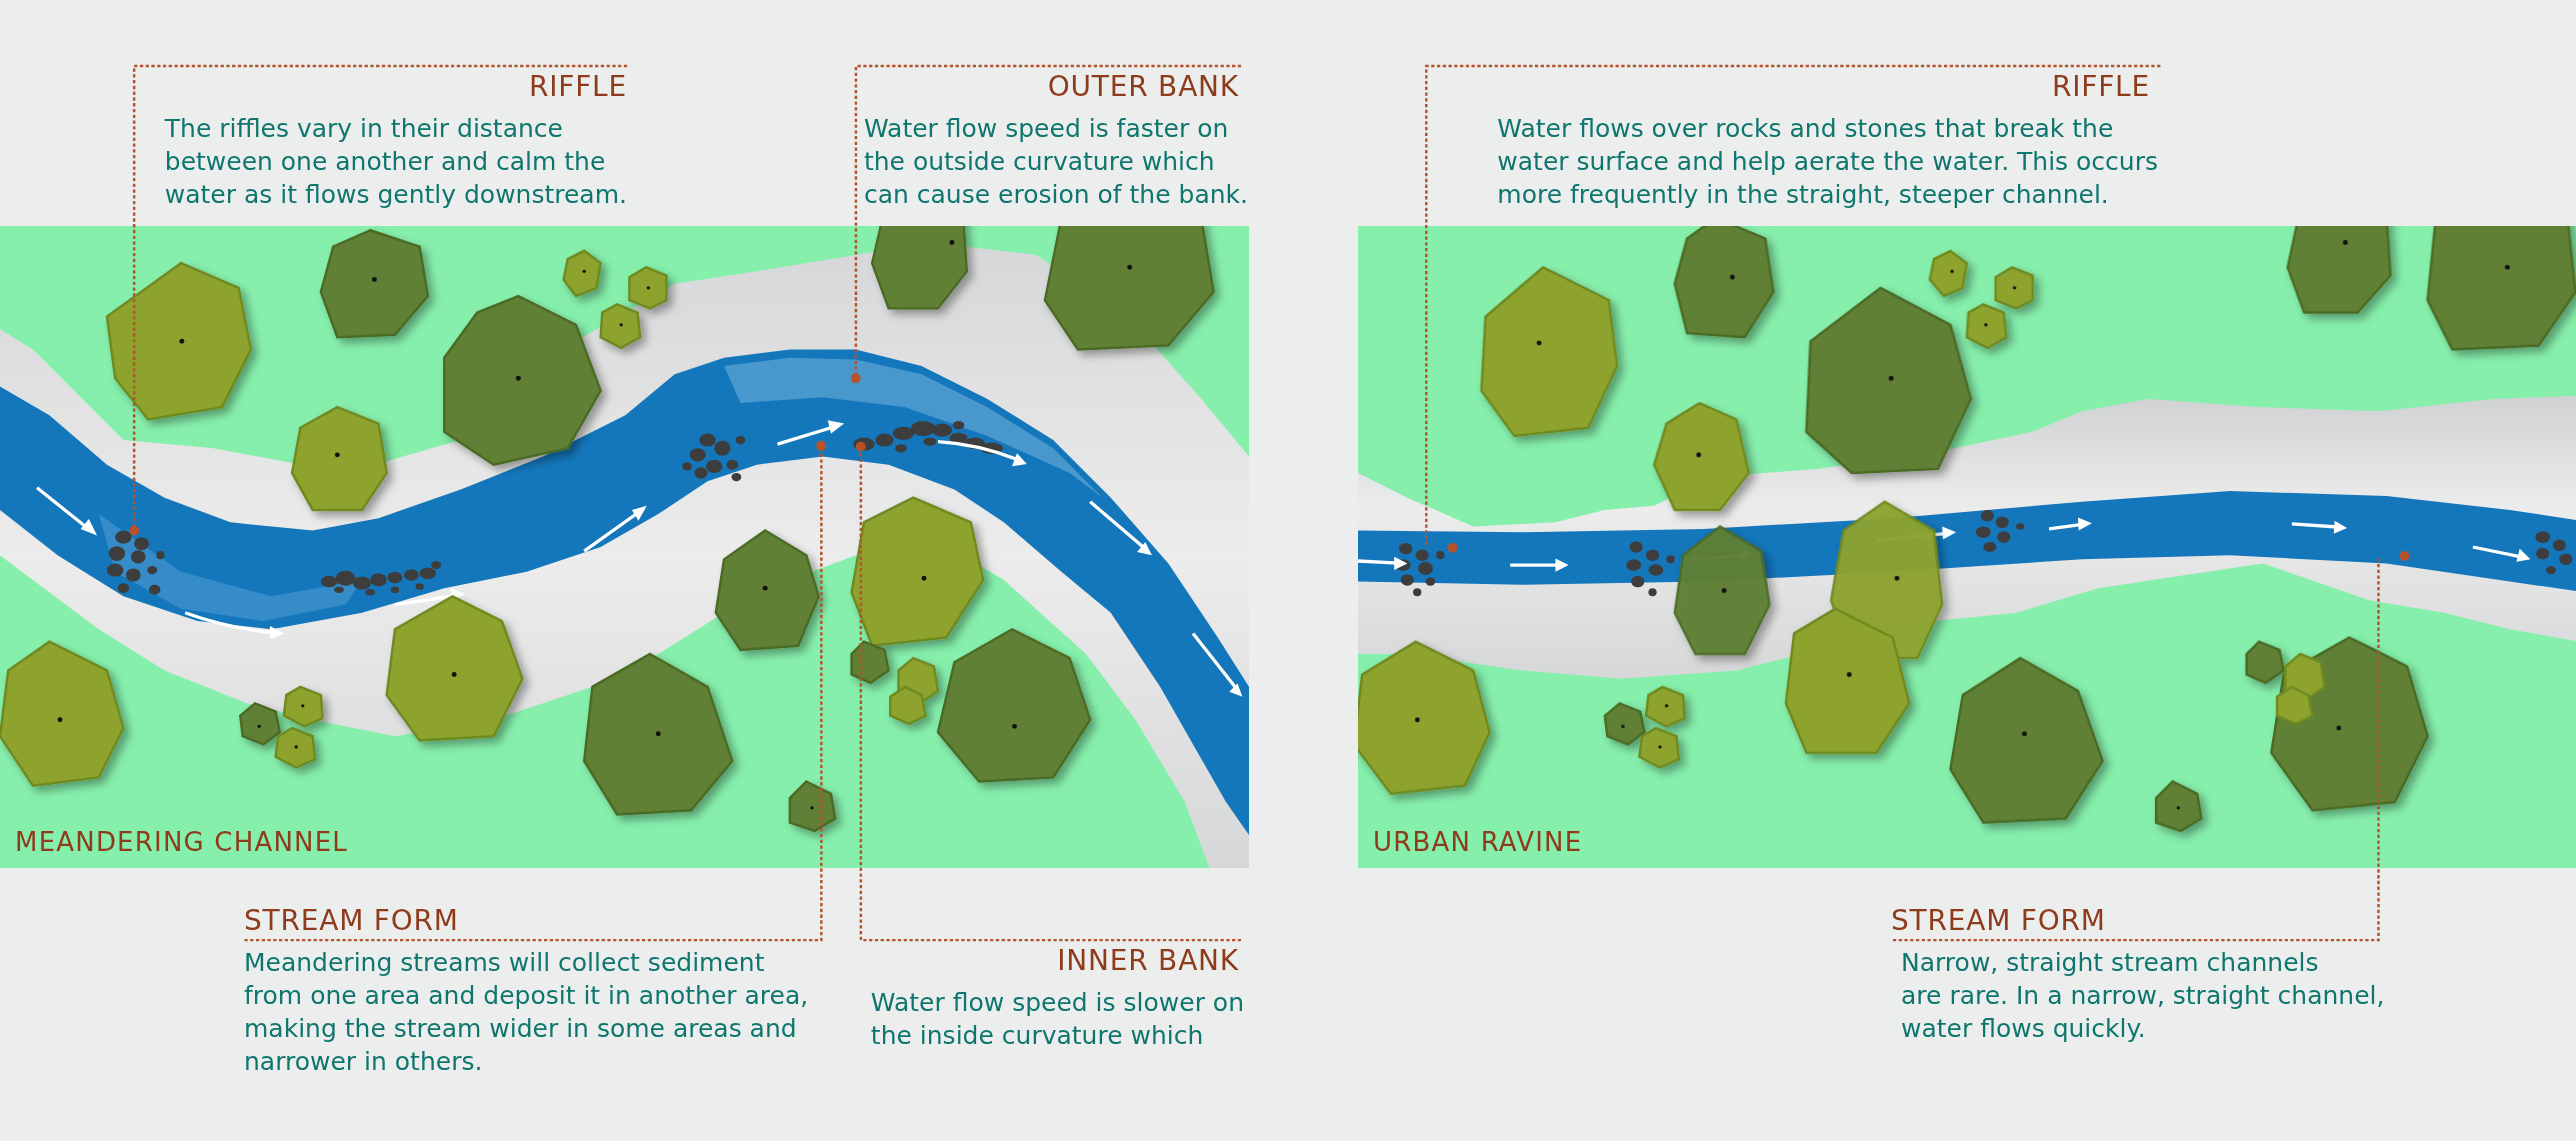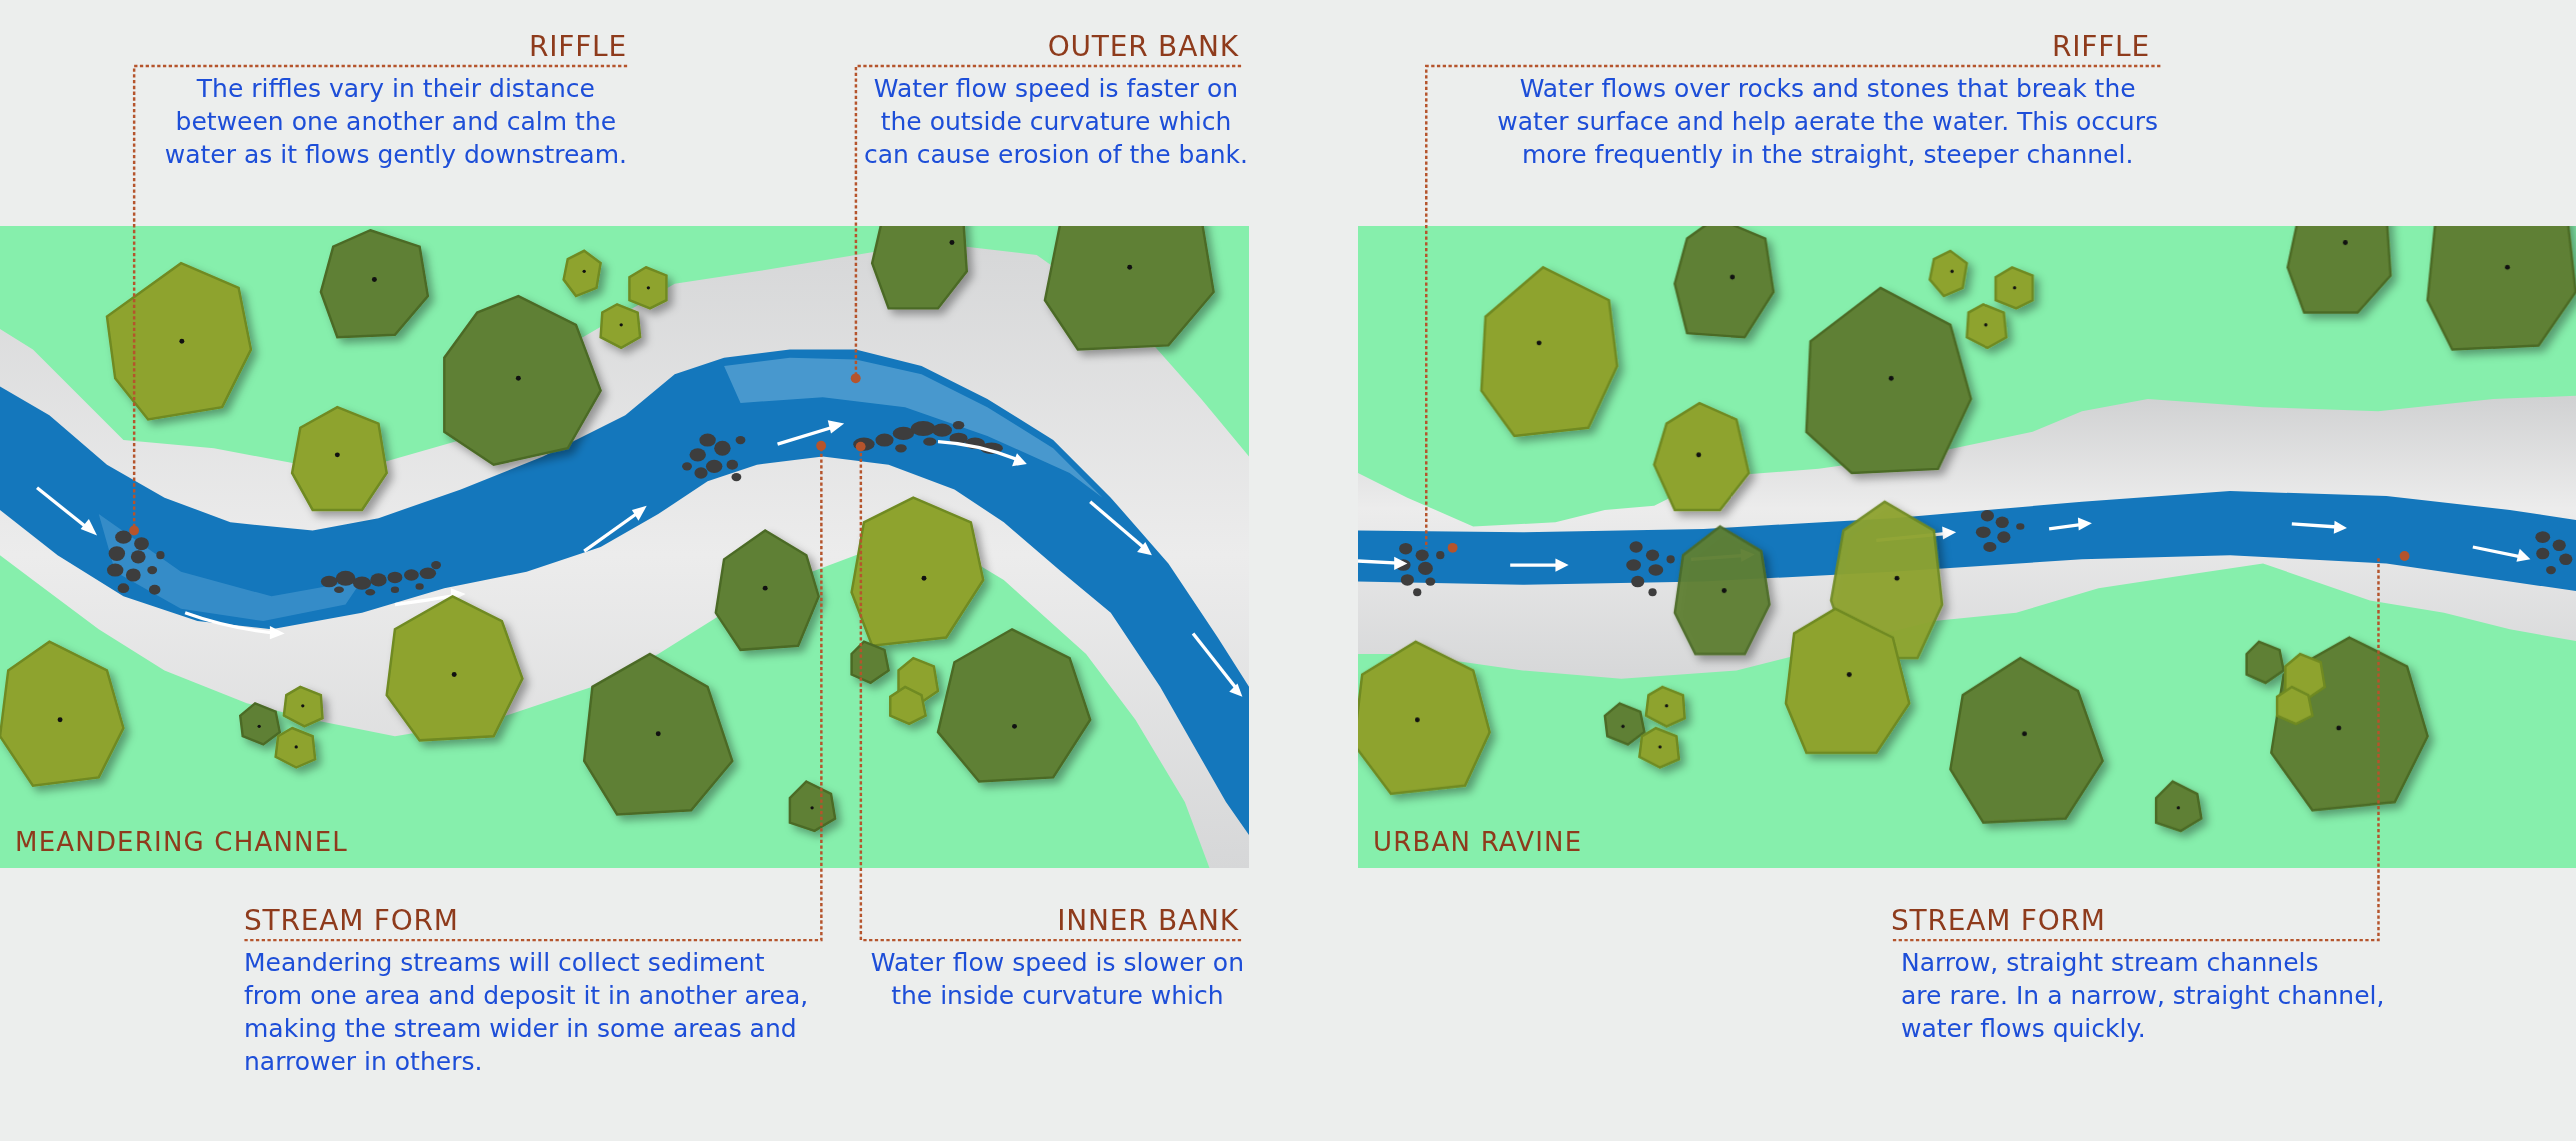--- a/index.html
+++ b/index.html
@@ -14,23 +14,23 @@
   }
   .map svg { position: absolute; left: 0; top: 0; }
   #map-left { left: 0; width: 1249px; }
   #map-right { left: 1358px; width: 1244px; }
   .overlay { position: absolute; left: 0; top: 0; width: 2576px; height: 1142px; pointer-events: none; }
   .title {
     position: absolute; color: #8e3b1c; font-size: 28px; letter-spacing: 0.8px;
     white-space: nowrap; line-height: 33px;
   }
   .body-text {
-    position: absolute; color: #1d4ed8; font-size: 25px; line-height: 33px;
-  }
-  .right-align { text-align: center; }
+    position: absolute; color: #0f766e; font-size: 25px; line-height: 33px;
+  }
+  .right-align { text-align: left; margin-top: 40px; }
   .map-label {
     position: absolute; color: #8e3b1c; font-size: 26px; letter-spacing: 1.2px;
     white-space: nowrap;
   }
   .line { display: block; white-space: nowrap; }
 </style>
 </head>
 <body>
 
 <div class="map" id="map-left">

